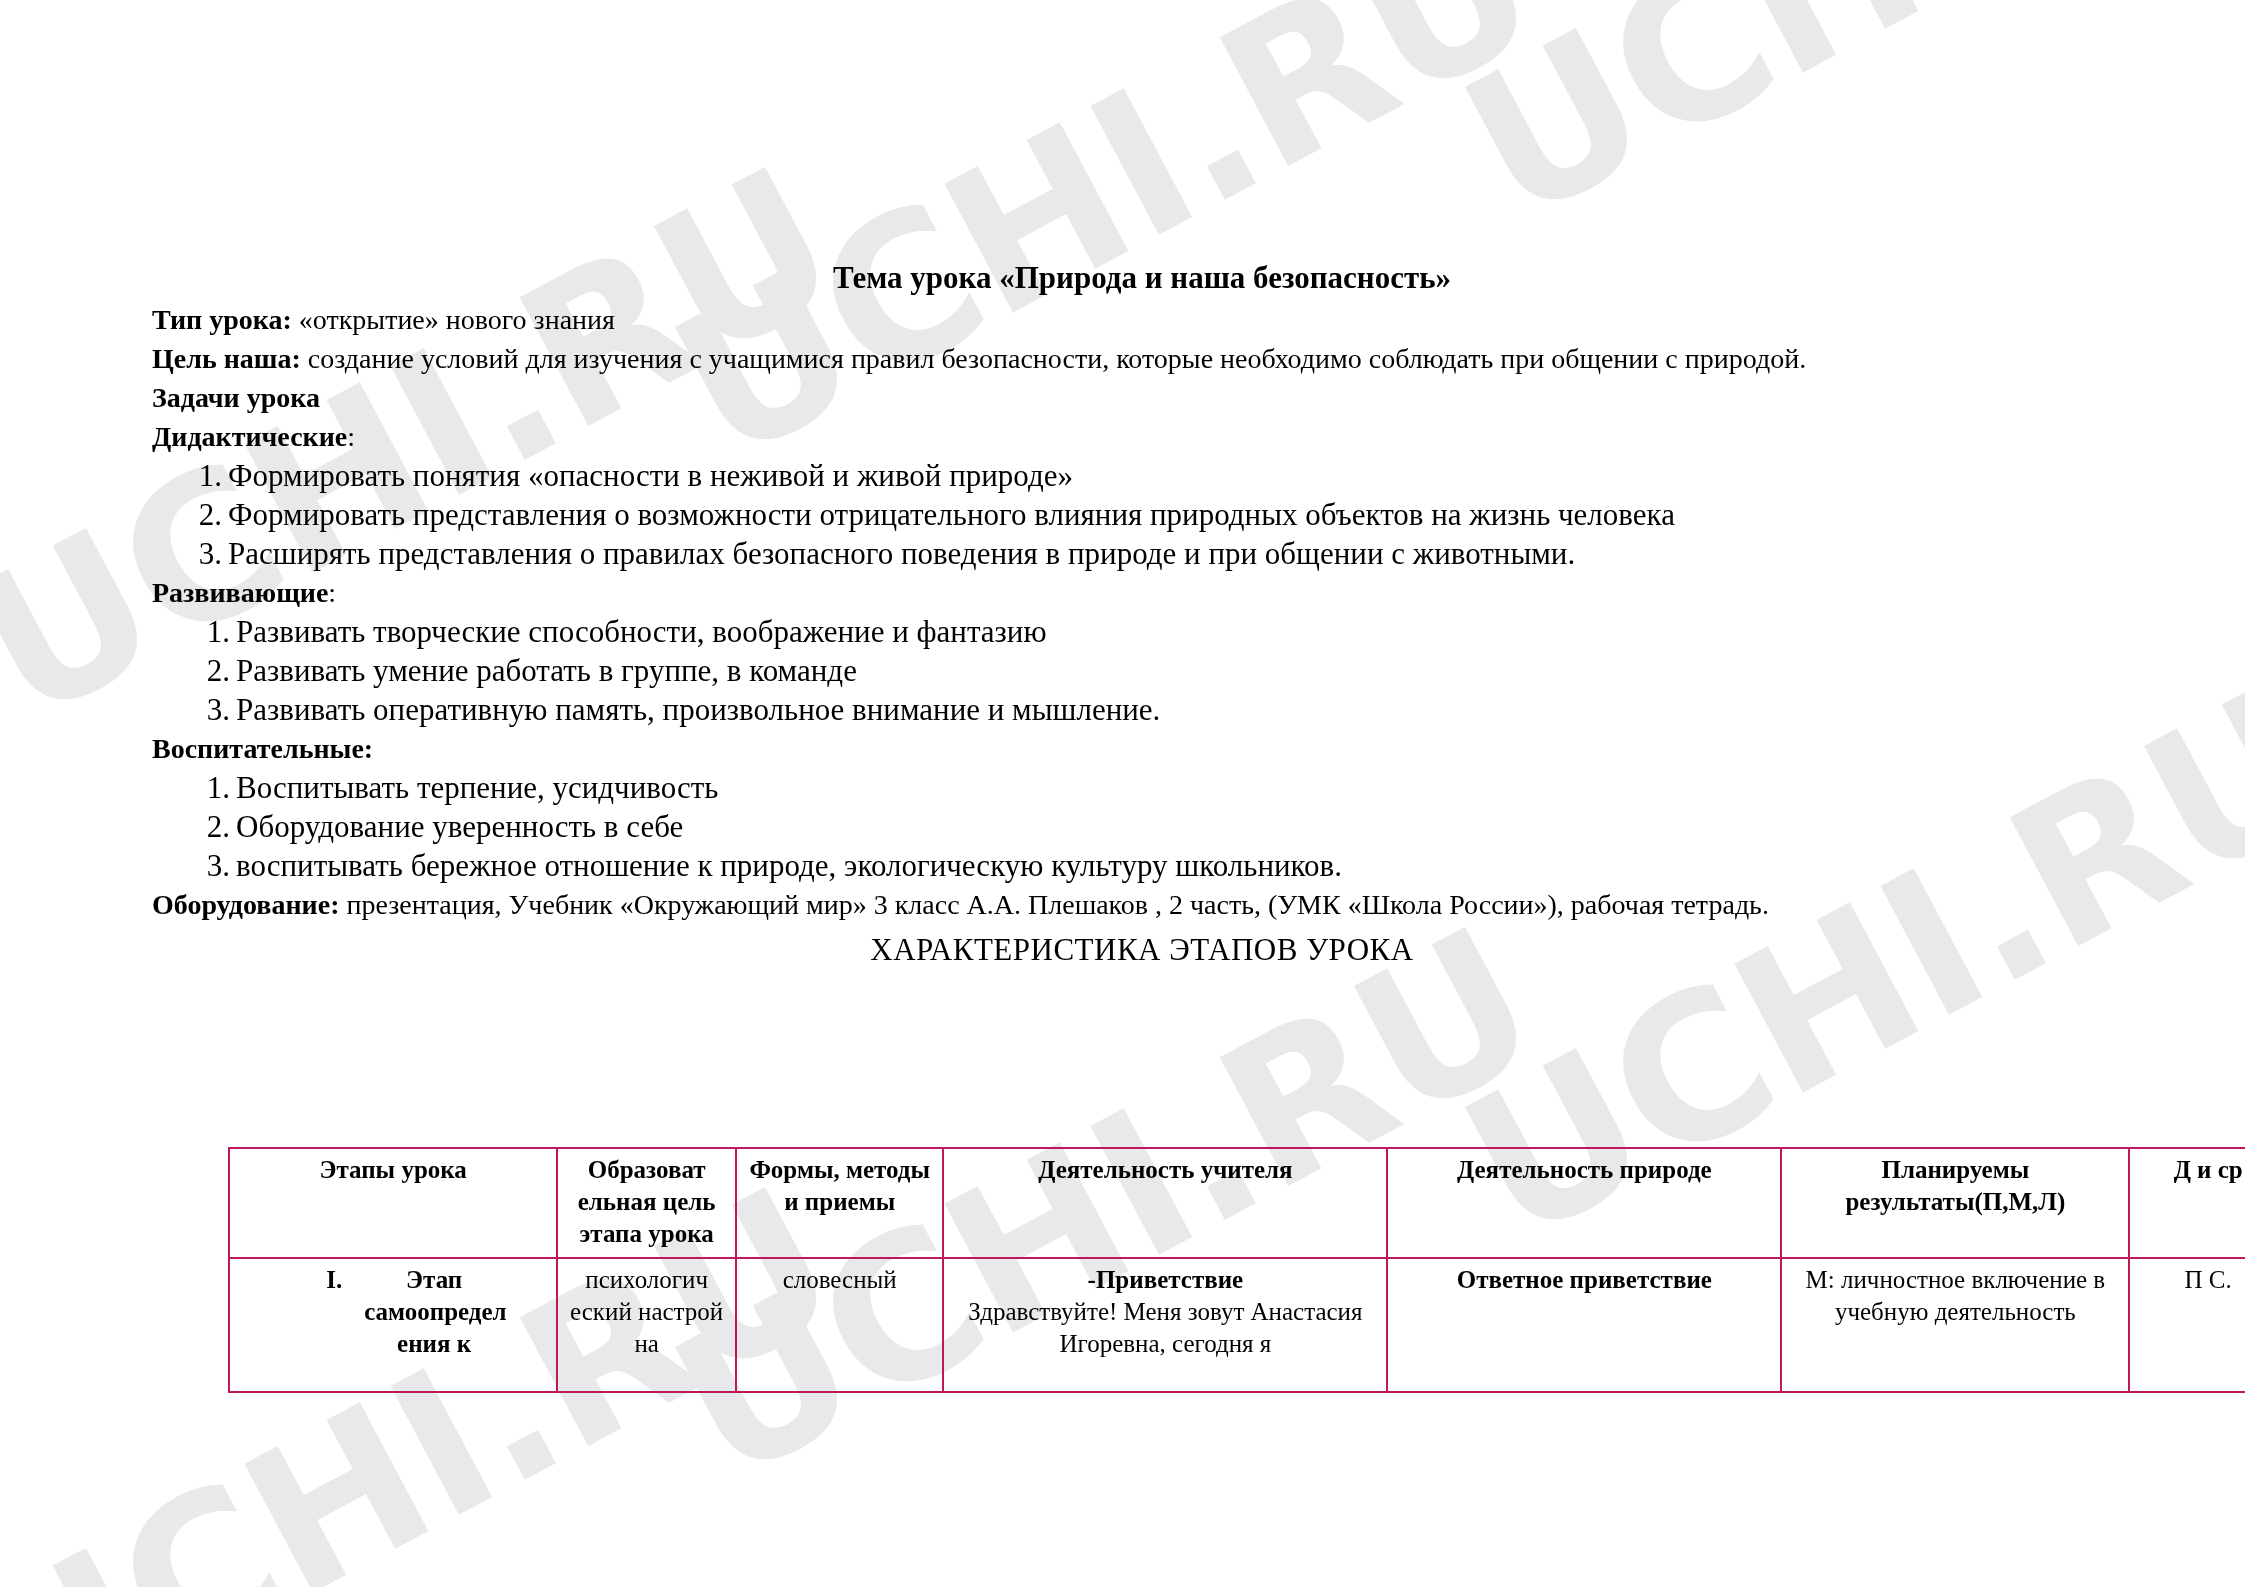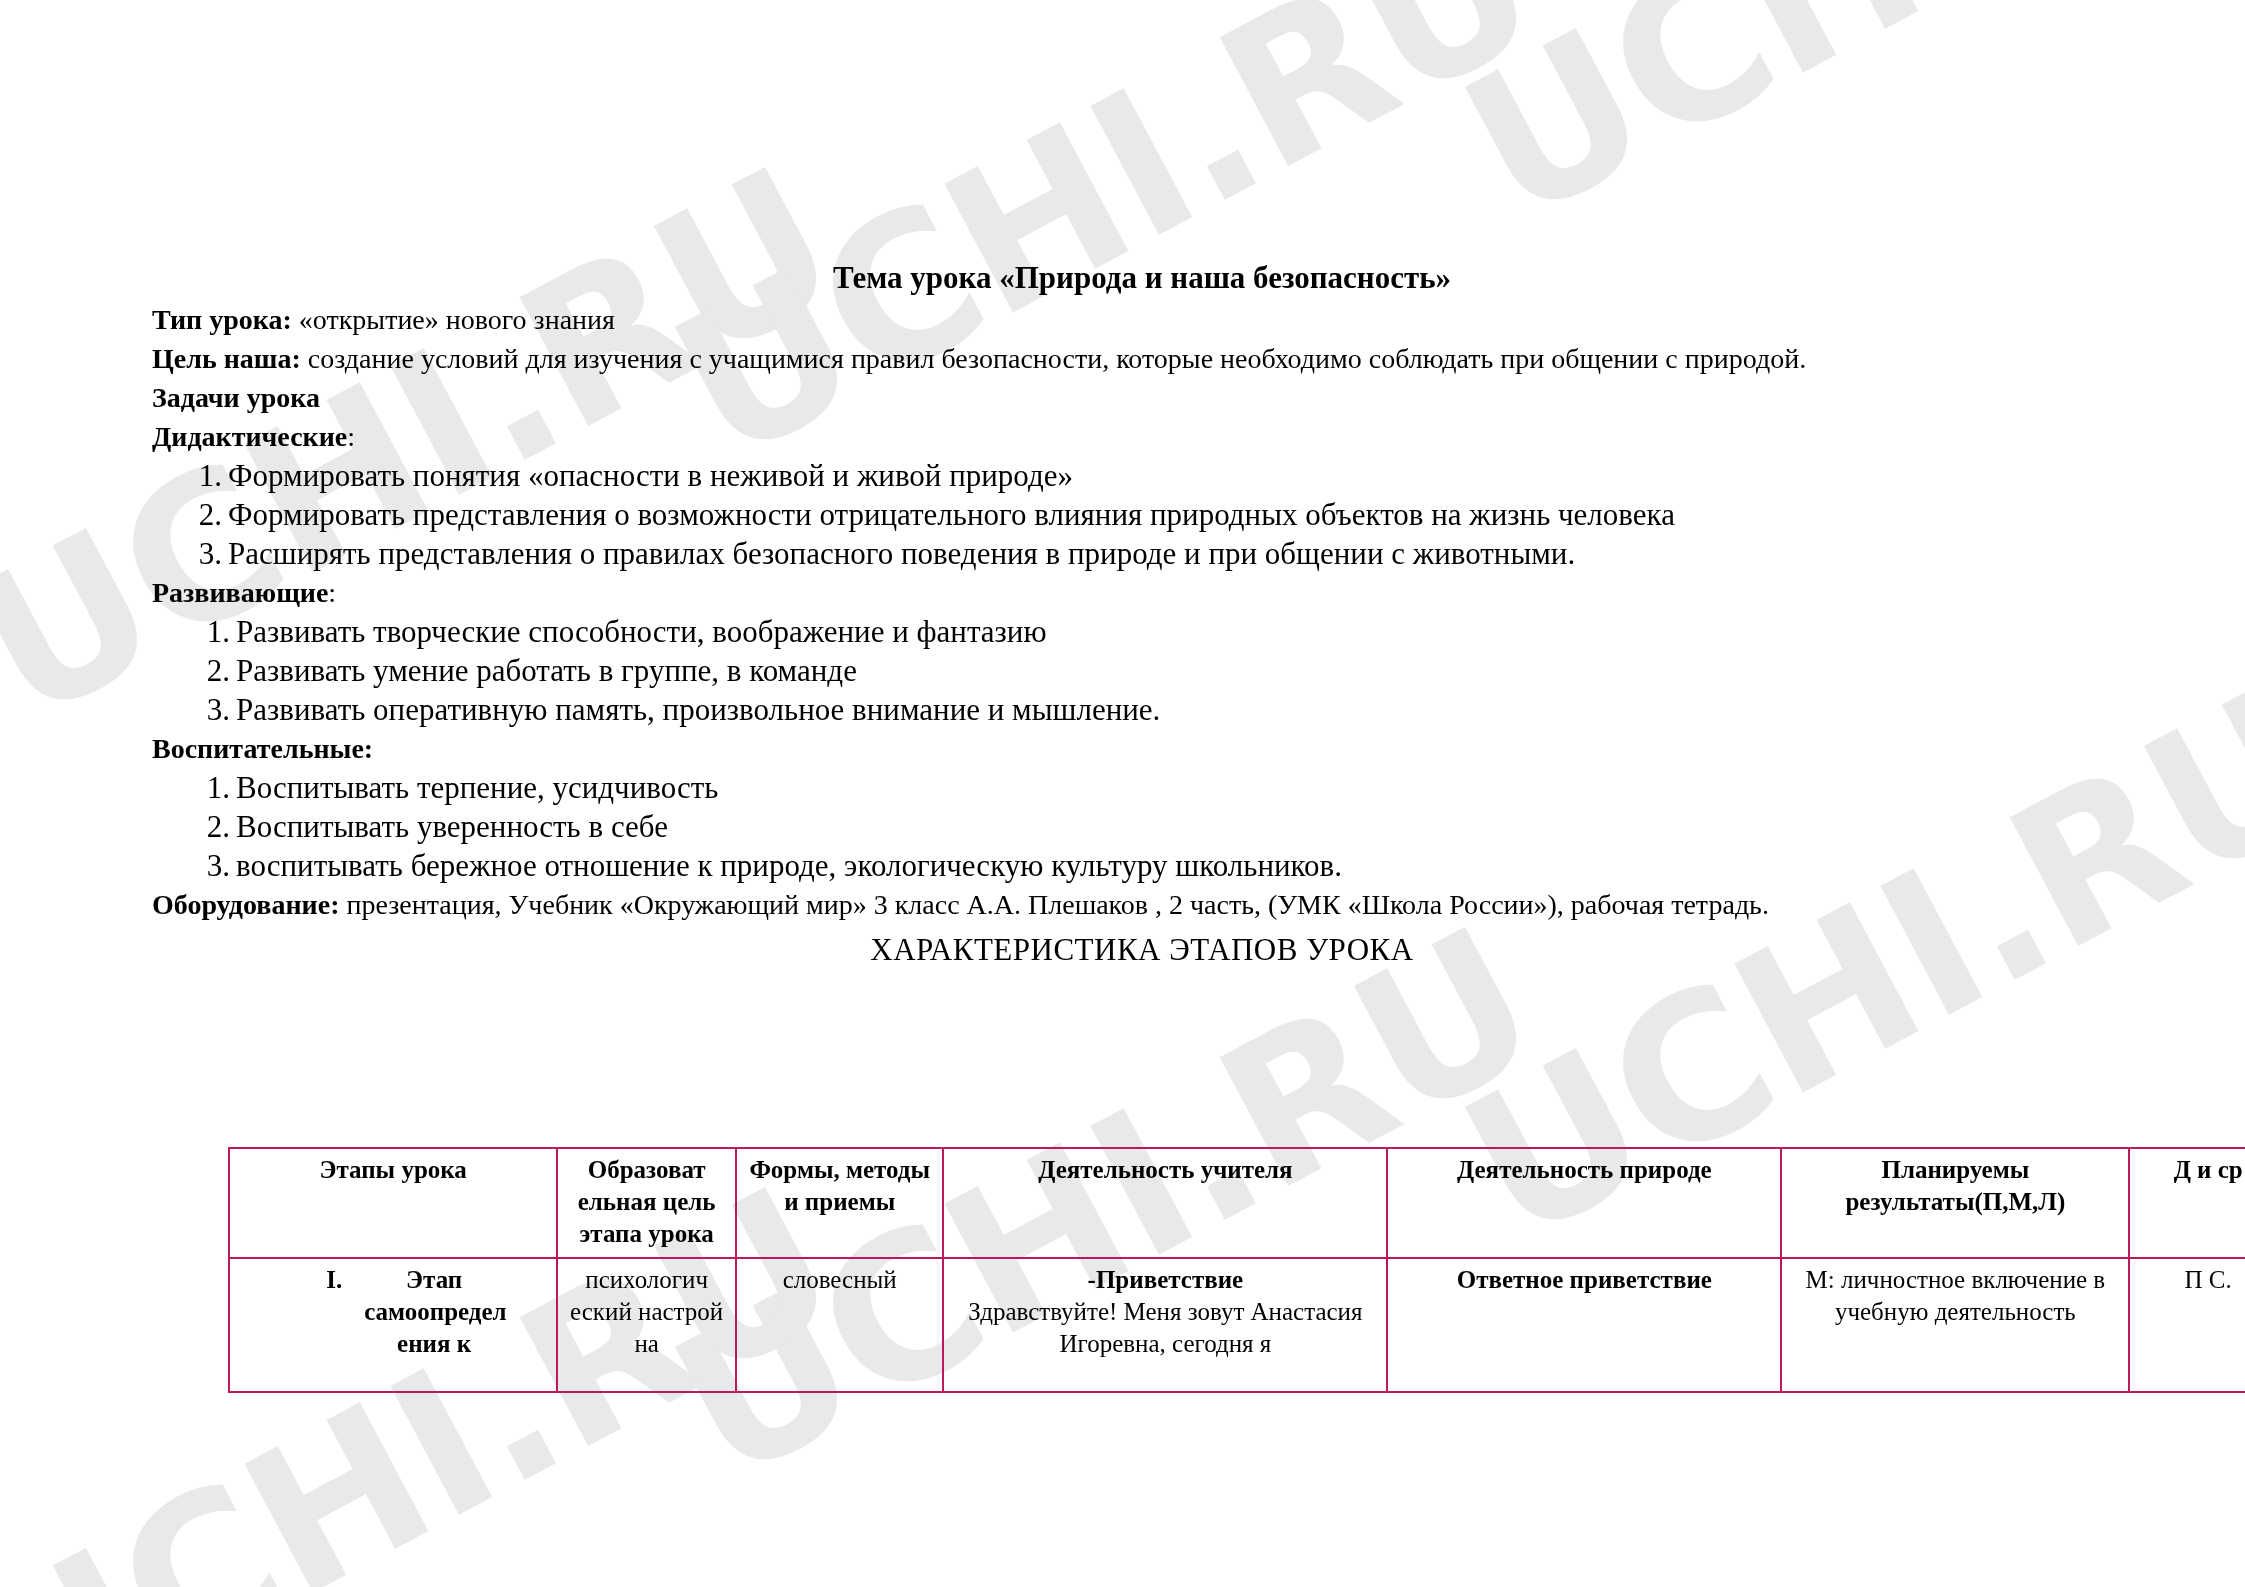--- a/index.html
+++ b/index.html
@@ -197,21 +197,21 @@
     <ol class="num-list indent-2">
       <li><span class="marker">1.</span><span>Развивать творческие способности, воображение и фантазию</span></li>
       <li><span class="marker">2.</span><span>Развивать умение работать в группе, в команде</span></li>
       <li><span class="marker">3.</span><span>Развивать оперативную память, произвольное внимание и мышление.</span></li>
     </ol>
 
     <p class="para"><span class="lbl">Воспитательные:</span></p>
 
     <ol class="num-list indent-2">
       <li><span class="marker">1.</span><span>Воспитывать терпение, усидчивость</span></li>
-      <li><span class="marker">2.</span><span>Воспитывать уверенность в себе</span></li>
+      <li><span class="marker">2.</span><span>Оборудование уверенность в себе</span></li>
       <li><span class="marker">3.</span><span>воспитывать бережное отношение к природе, экологическую культуру школьников.</span></li>
     </ol>
 
     <p class="para"><span class="lbl">Оборудование:</span><span> презентация, Учебник «Окружающий мир» 3 класс А.А. Плешаков , 2 часть, (УМК «Школа России»), рабочая тетрадь.</span></p>
 
     <h2 class="section-heading">ХАРАКТЕРИСТИКА ЭТАПОВ УРОКА</h2>
 
   </div>
 
   <div id="stages-table-wrap">

